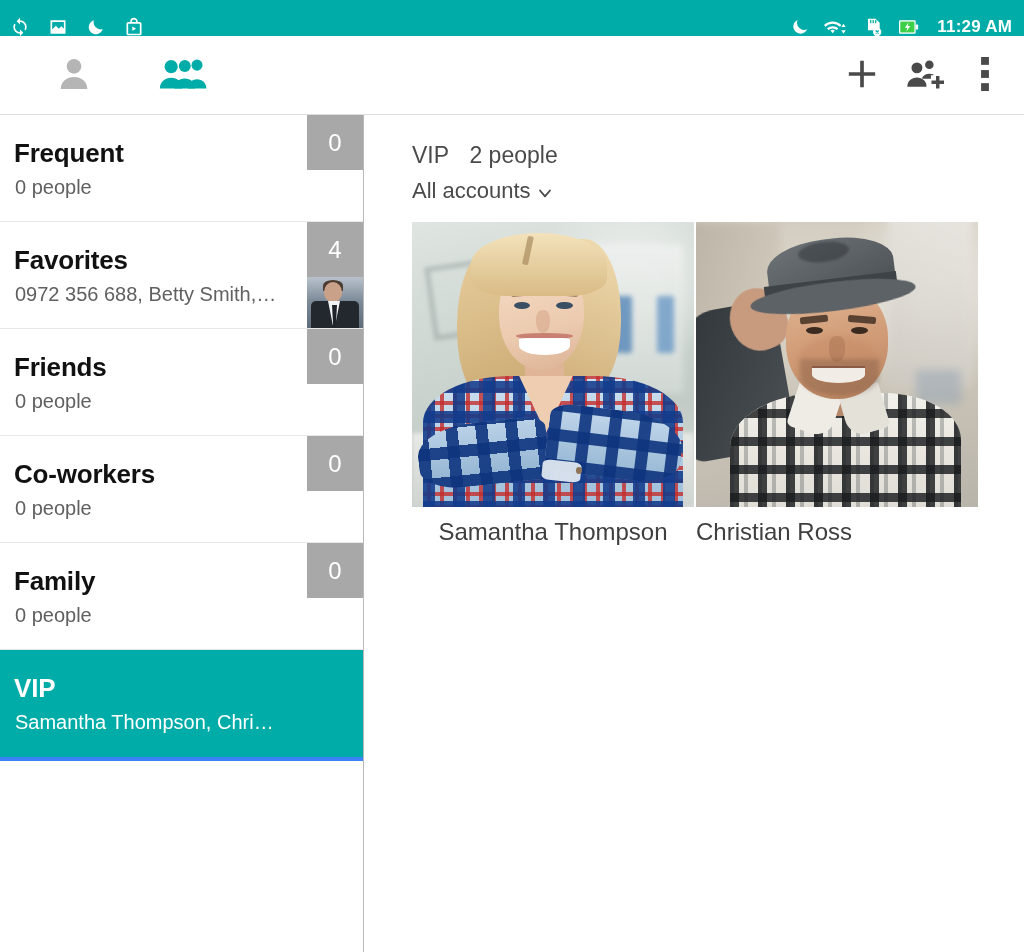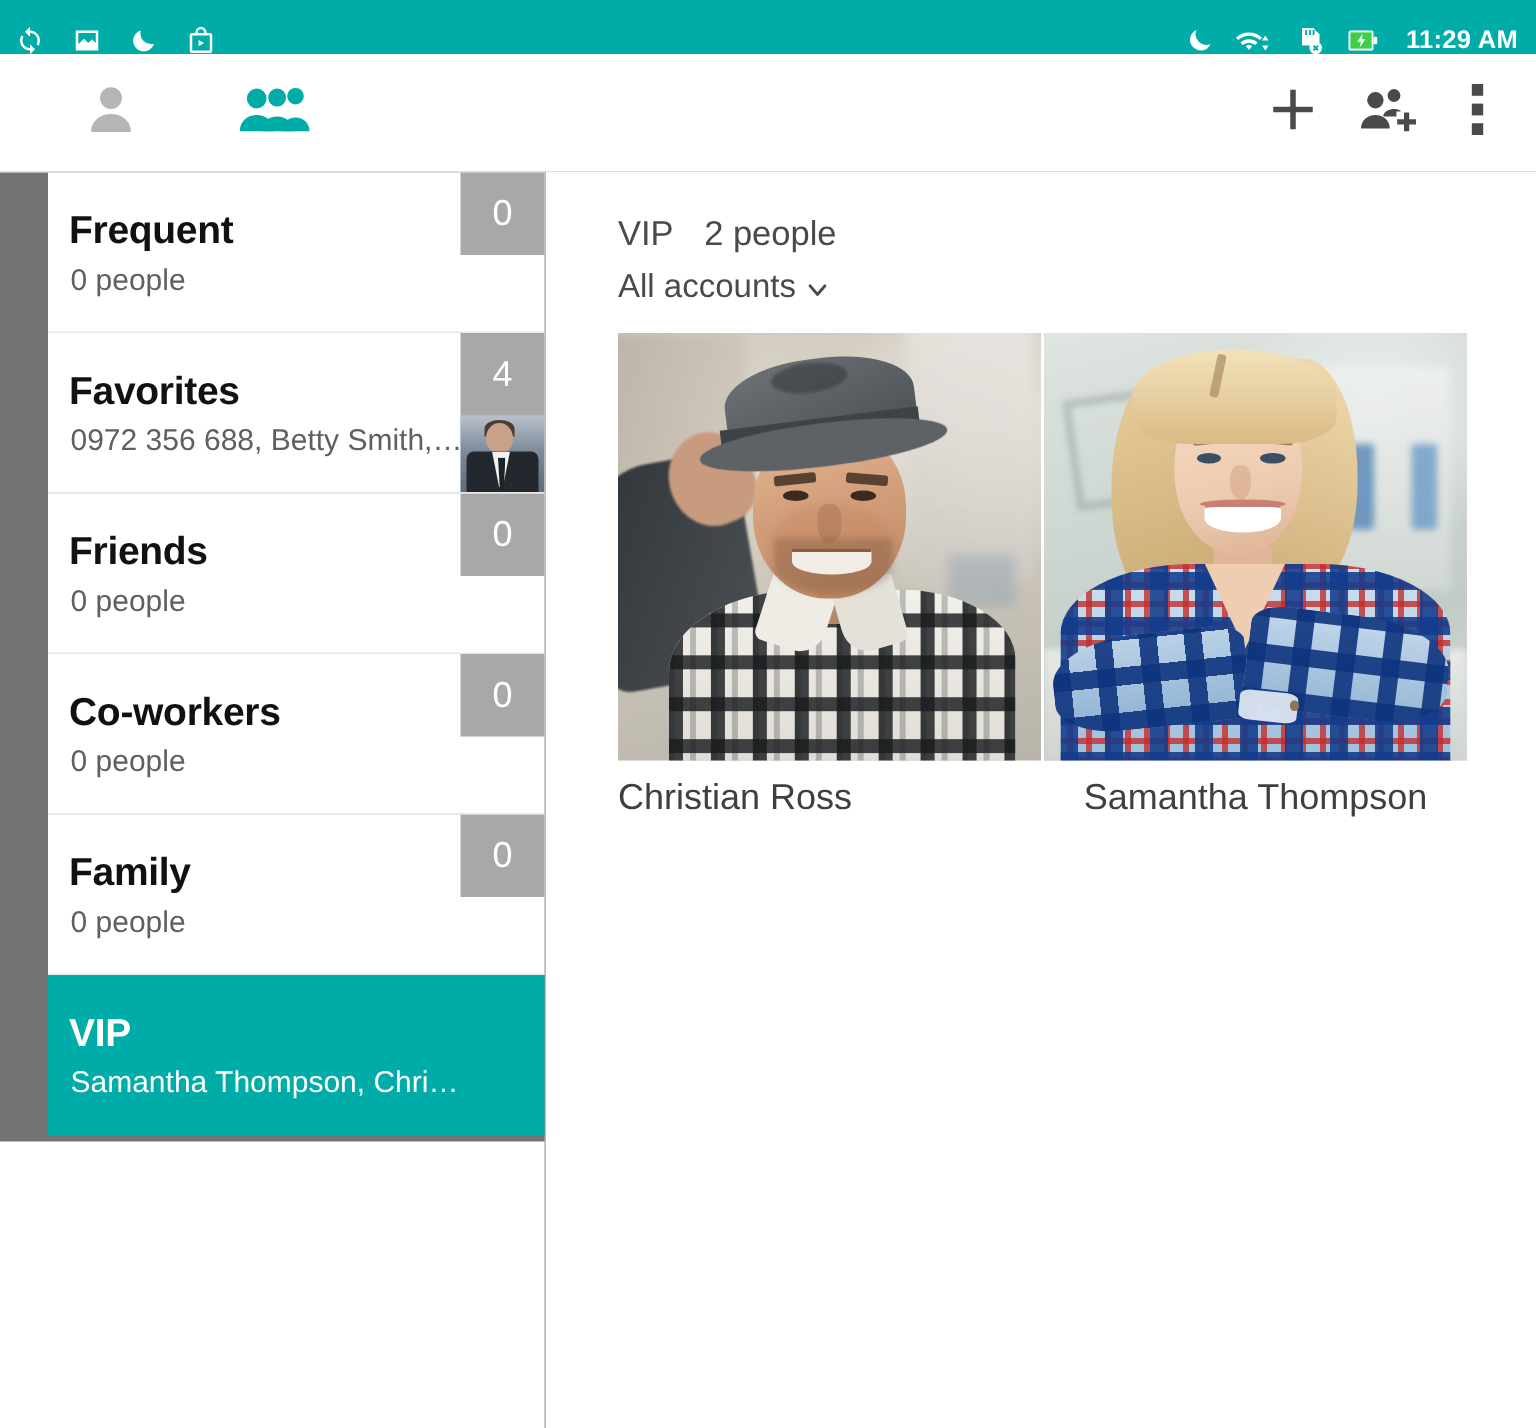--- a/index.html
+++ b/index.html
@@ -52,21 +52,21 @@
 
   
   .content{
     position:absolute; left:0; top:115px; width:1024px; height:837px;
     background:#ffffff;
   }
 
   
   .sidebar{
     position:absolute; left:0; top:0; width:364px; height:837px;
-    background:#737373; border-right:1px solid #b9b9b9;padding-left:32px;
+    background:#3b82f6; border-right:1px solid #b9b9b9;
   }
   .grp-row{
     position:relative; height:107px; background:#ffffff;
     border-bottom:1px solid #e8e8e8; cursor:pointer; overflow:hidden;
   }
   .grp-row .grp-title{
     position:absolute; left:14px; top:23px;
     font-size:26px; font-weight:bold; color:#111111; letter-spacing:-0.2px;
     white-space:nowrap;
   }
@@ -461,52 +461,20 @@
           <svg width="20" height="20" viewBox="0 0 24 24" fill="none" stroke="#4a4a4a" stroke-width="2.2" stroke-linecap="round" stroke-linejoin="round">
             <path d="M6 9l6 7 6-7"></path>
           </svg>
         </span>
       </div>
 
       <div class="photo-grid">
 
         <div class="photo-cell">
           <div class="photo-frame">
-            <div class="p1">
-              <div class="bg"></div>
-                <div class="bldg-l"></div>
-                <div class="bldg-r"></div>
-                <div class="win"></div>
-              <div class="arm"></div>
-                <div class="hand"></div>
-              <div class="torso"></div>
-                <div class="plaid"></div>
-              <div class="neck"></div>
-                <div class="collarL"></div>
-                <div class="collarR"></div>
-              <div class="face"></div>
-                <div class="cheek"></div>
-              <div class="browL"></div>
-                <div class="browR"></div>
-              <div class="eyeL"></div>
-                <div class="eyeR"></div>
-              <div class="nose"></div>
-                <div class="stubble"></div>
-                <div class="smile"></div>
-              <div class="hatcrown"></div>
-                <div class="hatdent"></div>
-                <div class="hatband"></div>
-                <div class="hatbrim"></div>
-            </div>
-          </div>
-          <div class="photo-name">Christian Ross</div>
-        </div>
-
-        <div class="photo-cell">
-          <div class="photo-frame">
             <div class="p2">
               <div class="bg"></div>
                 <div class="shelf"></div>
                 <div class="book1"></div>
                 <div class="book2"></div>
               <div class="frame"></div>
                 <div class="couch"></div>
               <div class="hairL"></div>
                 <div class="hairR"></div>
               <div class="neck"></div>
@@ -525,17 +493,49 @@
               <div class="nose"></div>
                 <div class="lip"></div>
                 <div class="smile"></div>
               <div class="hairtop"></div>
                 <div class="part"></div>
             </div>
           </div>
           <div class="photo-name centered">Samantha Thompson</div>
         </div>
 
+        <div class="photo-cell">
+          <div class="photo-frame">
+            <div class="p1">
+              <div class="bg"></div>
+                <div class="bldg-l"></div>
+                <div class="bldg-r"></div>
+                <div class="win"></div>
+              <div class="arm"></div>
+                <div class="hand"></div>
+              <div class="torso"></div>
+                <div class="plaid"></div>
+              <div class="neck"></div>
+                <div class="collarL"></div>
+                <div class="collarR"></div>
+              <div class="face"></div>
+                <div class="cheek"></div>
+              <div class="browL"></div>
+                <div class="browR"></div>
+              <div class="eyeL"></div>
+                <div class="eyeR"></div>
+              <div class="nose"></div>
+                <div class="stubble"></div>
+                <div class="smile"></div>
+              <div class="hatcrown"></div>
+                <div class="hatdent"></div>
+                <div class="hatband"></div>
+                <div class="hatbrim"></div>
+            </div>
+          </div>
+          <div class="photo-name">Christian Ross</div>
+        </div>
+
       </div>
     </div>
 
   </div>
 </div>
 
 </body></html>

